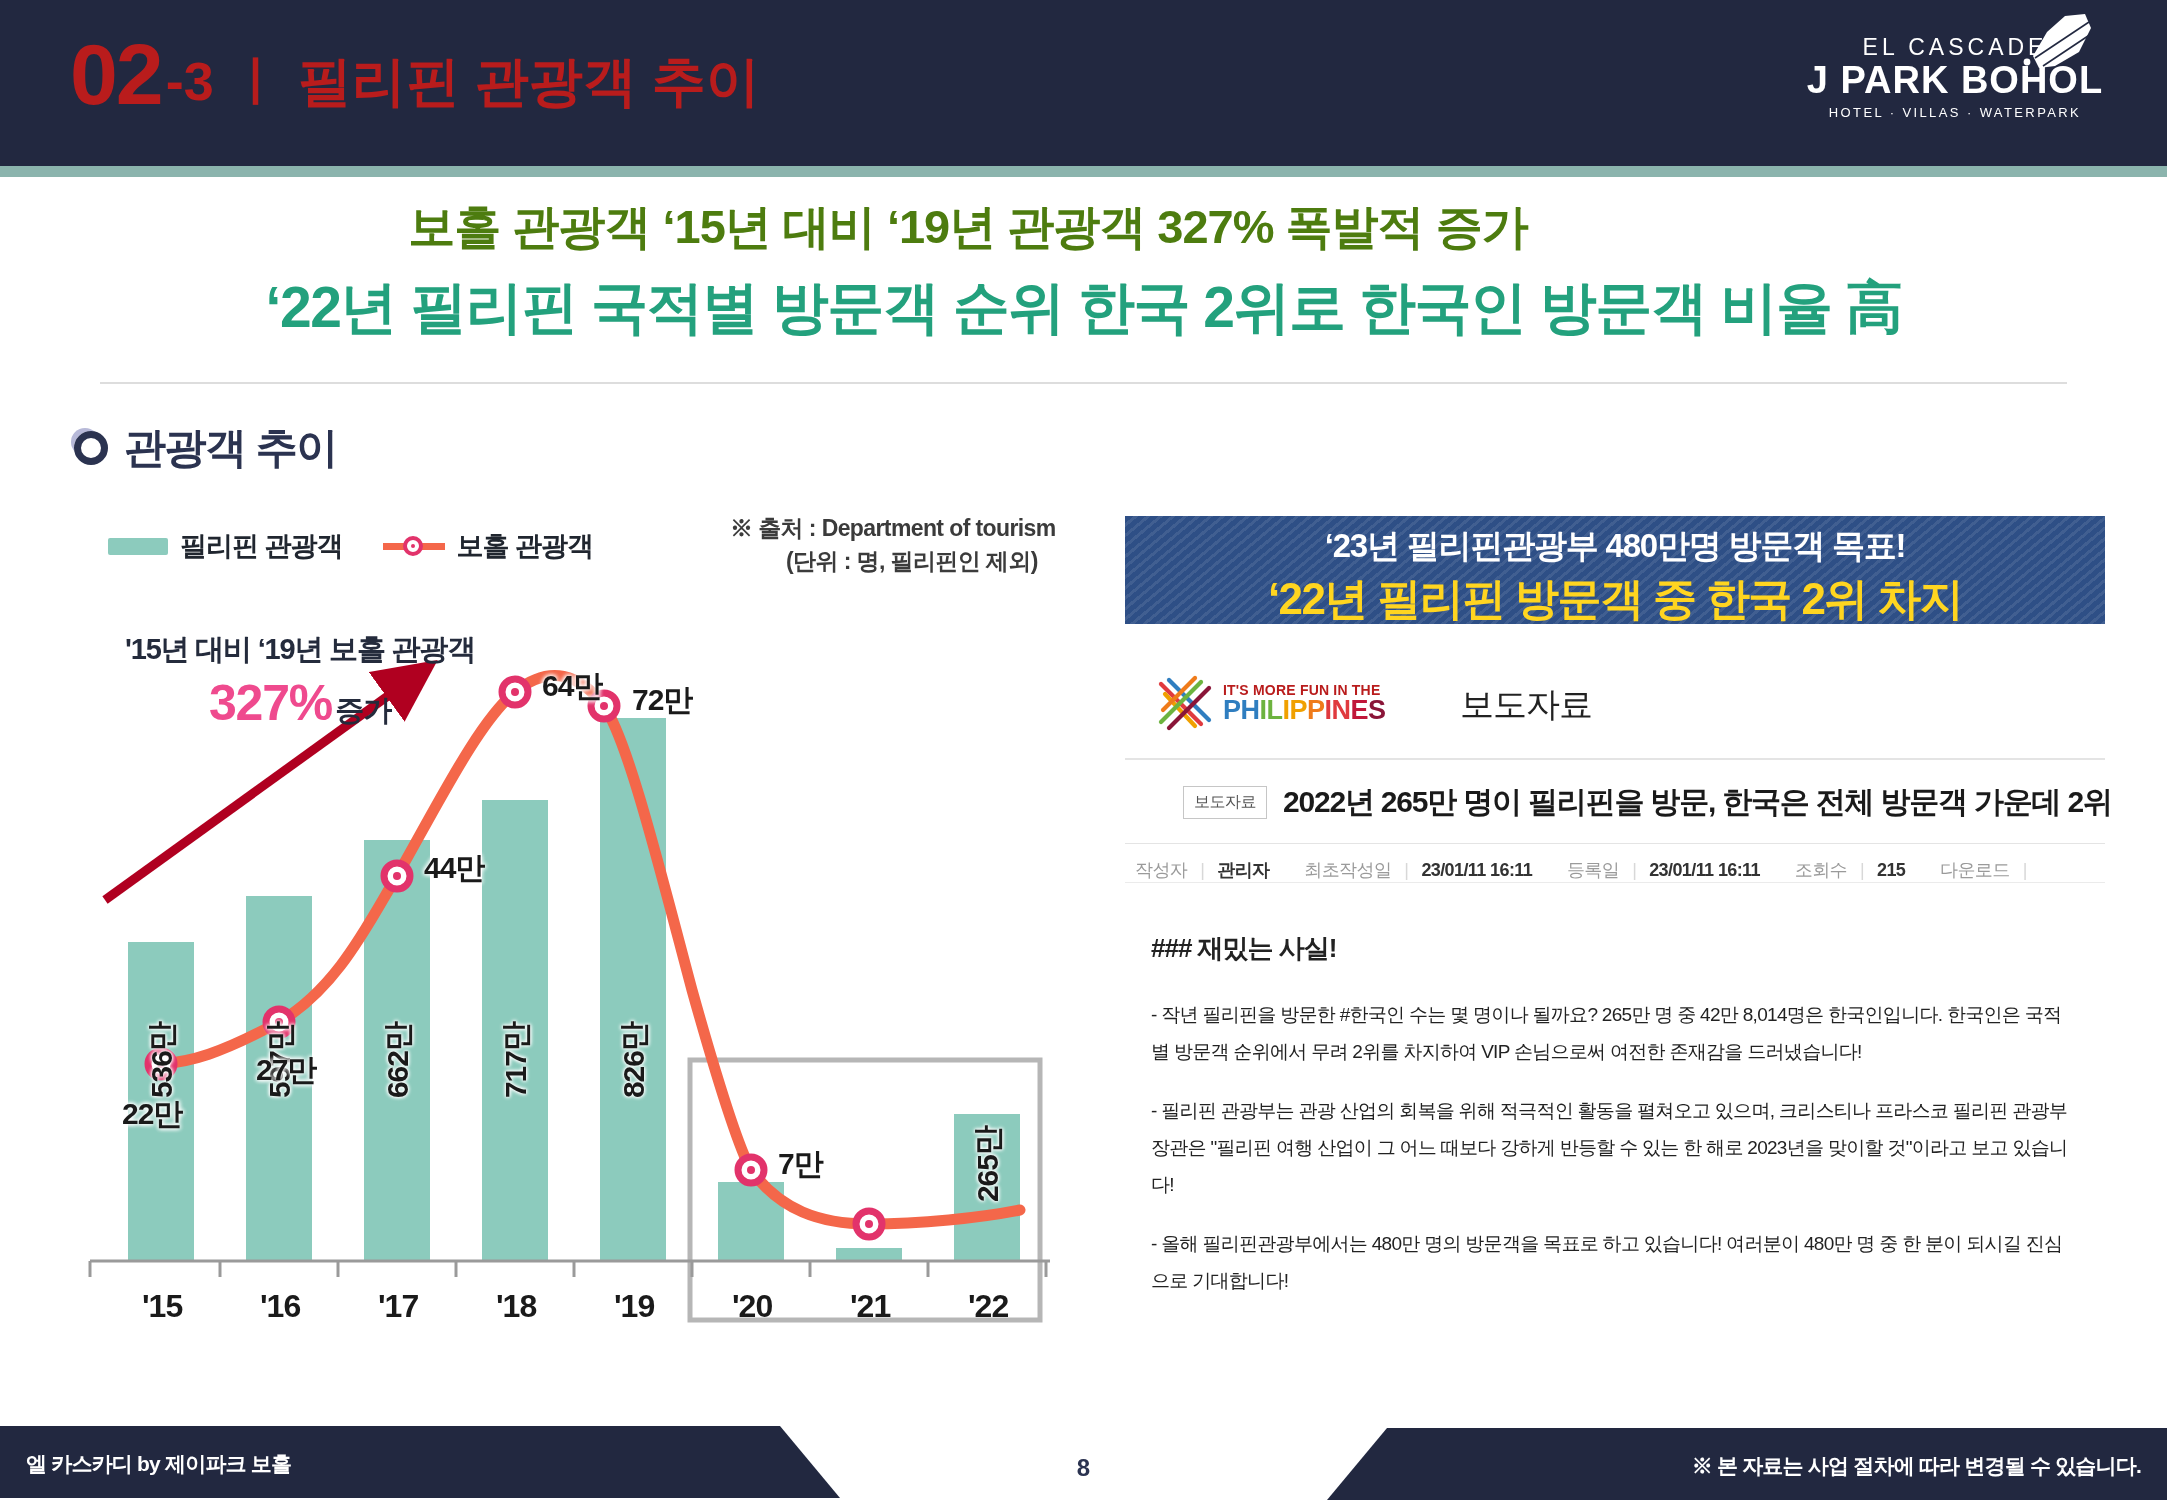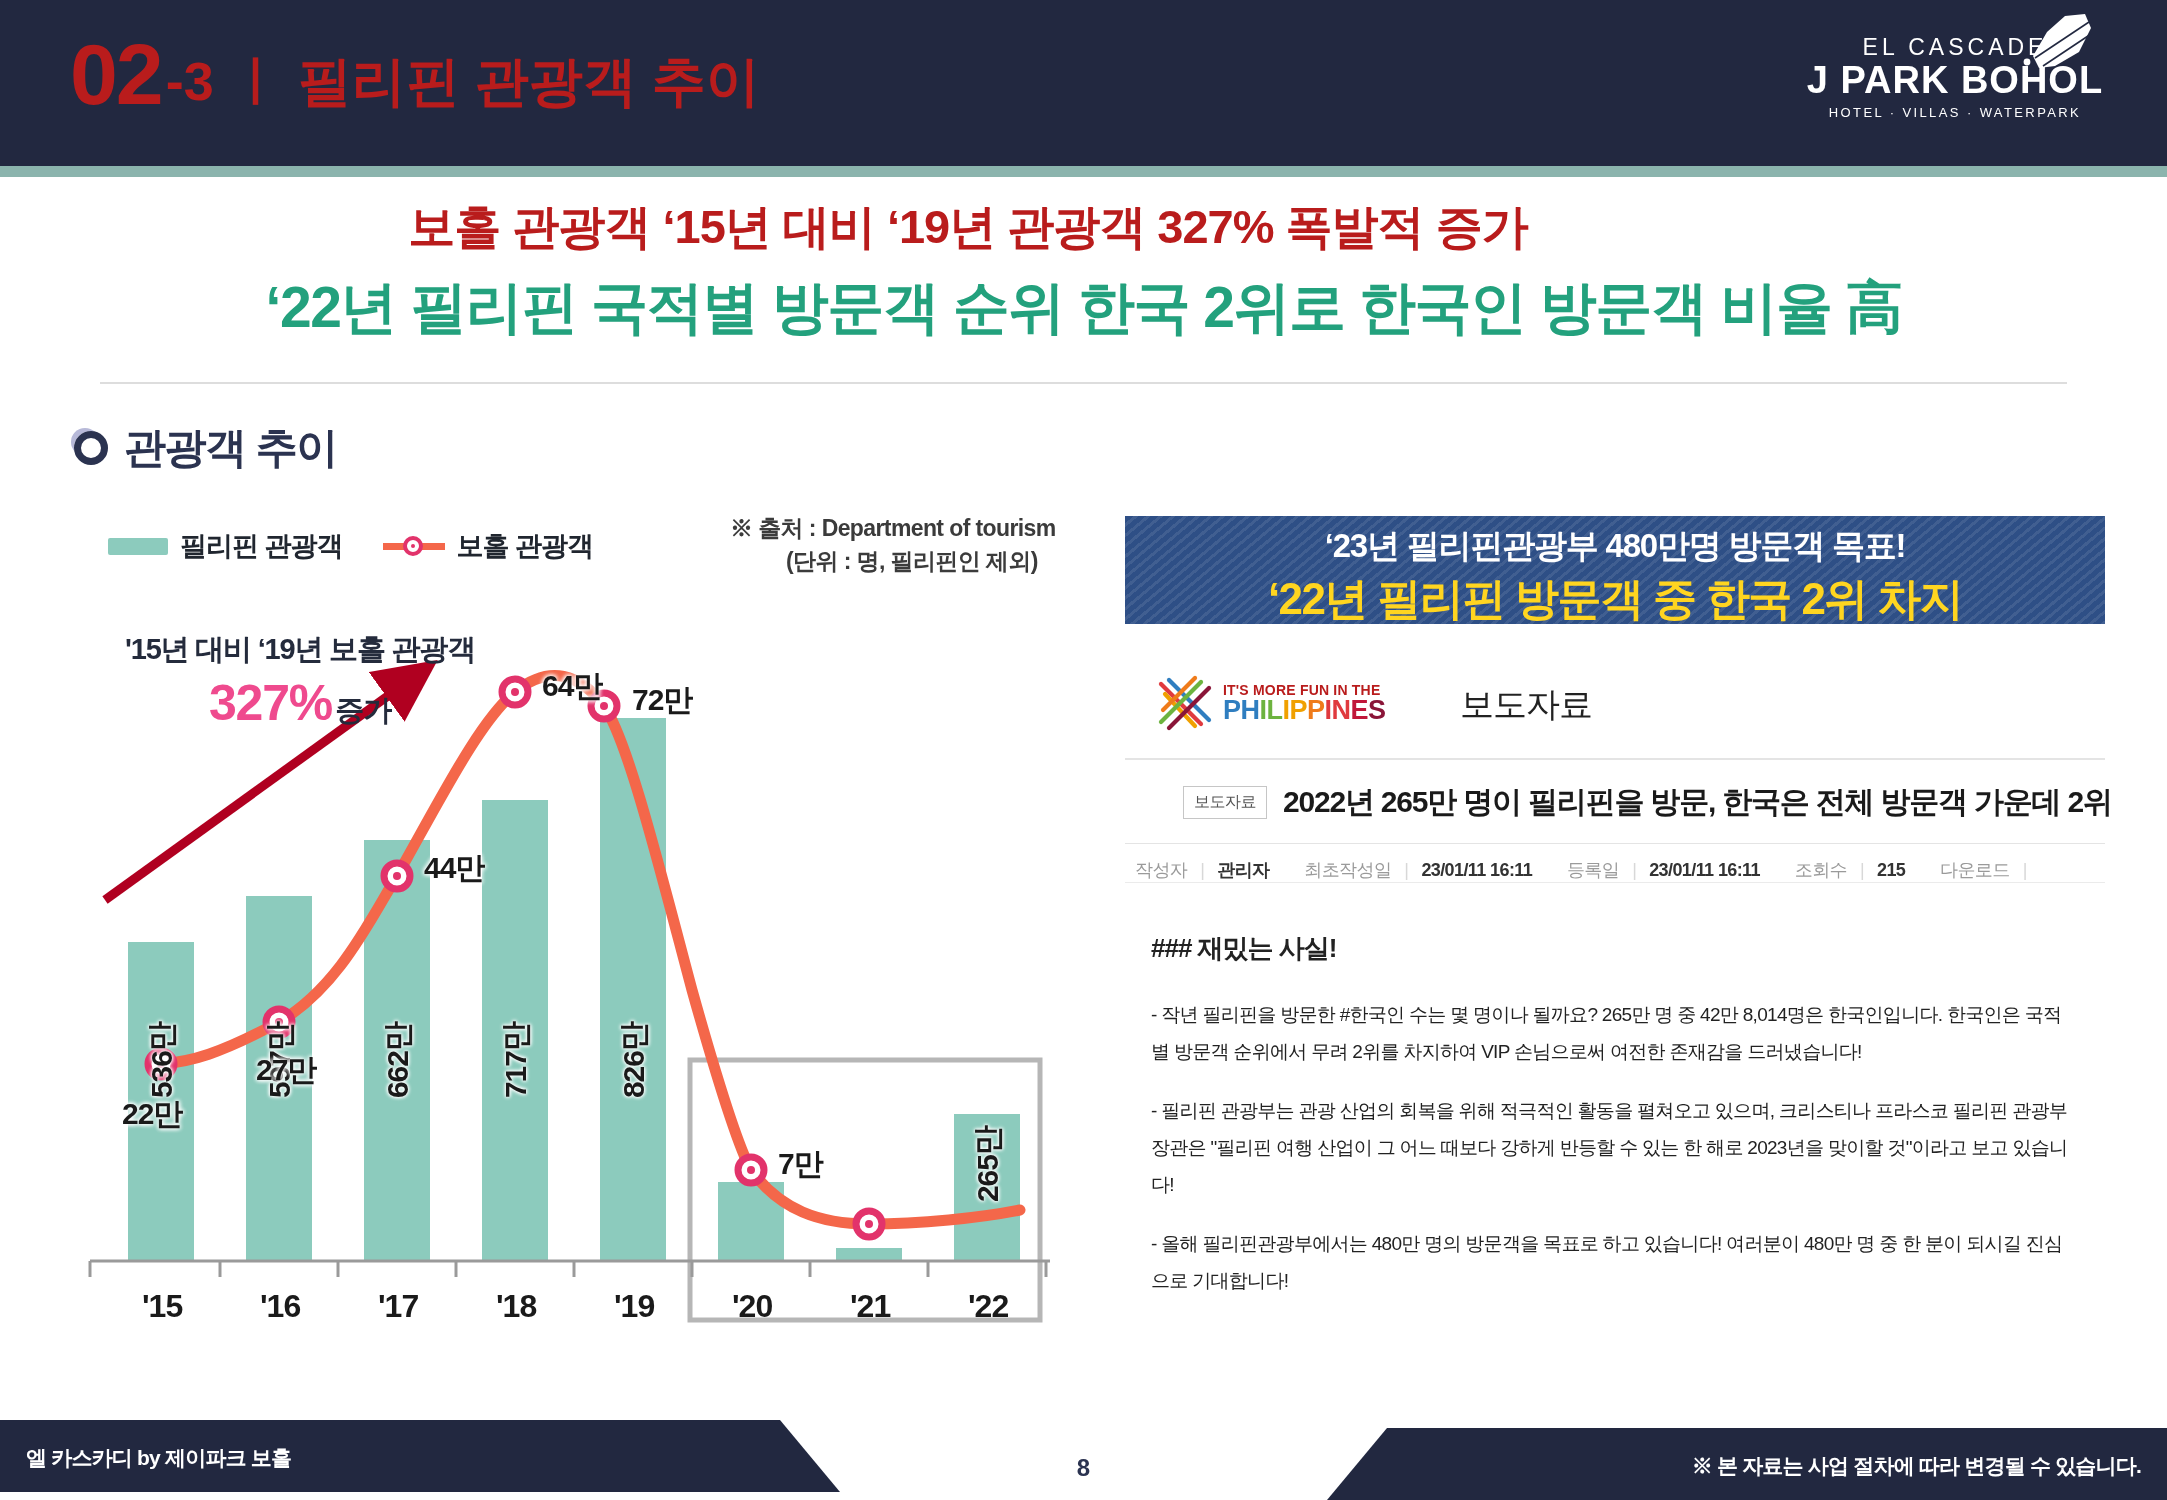--- a/index.html
+++ b/index.html
@@ -38,21 +38,21 @@
   .logo .l1 { font-size: 23px; letter-spacing: 4px; }
   .logo .l2 { font-size: 38px; font-weight: bold; letter-spacing: 1px; margin-top: -2px; }
   .logo .l3 { font-size: 13px; letter-spacing: 2.4px; margin-top: 3px; }
   .logo-mark {
     position: absolute; right: 6px; top: -22px; width: 78px; height: 62px;
   }
 
   
   .sub1 {
     position: absolute; left: 0; top: 196px; width: 1936px; text-align: center;
-    font-size: 47px; font-weight: bold; color: #b91c1c; letter-spacing: -1px;
+    font-size: 47px; font-weight: bold; color: #4d7c0f; letter-spacing: -1px;
   }
   .sub2 {
     position: absolute; left: 0; top: 270px; width: 2167px; text-align: center;
     font-size: 57px; font-weight: bold; color: #23a17d; letter-spacing: -1.5px;
   }
   .sub-rule {
     position: absolute; left: 100px; top: 382px; width: 1967px; height: 2px;
     background: #dddddd;
   }
 
@@ -207,21 +207,21 @@
     line-height: 1.95; letter-spacing: -0.7px;
   }
   .body-text .blk { margin-bottom: 22px; }
   .body-text .h3 {
     font-size: 26px; font-weight: bold; letter-spacing: -1px;
     margin: 6px 0 22px 0;
   }
 
   
   .footer-left {
-    position: absolute; left: 0; bottom: 8px; width: 840px; height: 72px;
+    position: absolute; left: 0; bottom: 2px; width: 840px; height: 72px;
     background: #222840;
     clip-path: polygon(0 0, 780px 0, 840px 72px, 0 72px);
   }
   .footer-right {
     position: absolute; right: 0; bottom: 0; width: 840px; height: 72px;
     background: #222840;
     clip-path: polygon(60px 0, 840px 0, 840px 72px, 0 72px);
   }
   .footer-left span {
     position: absolute; left: 26px; top: 24px;

